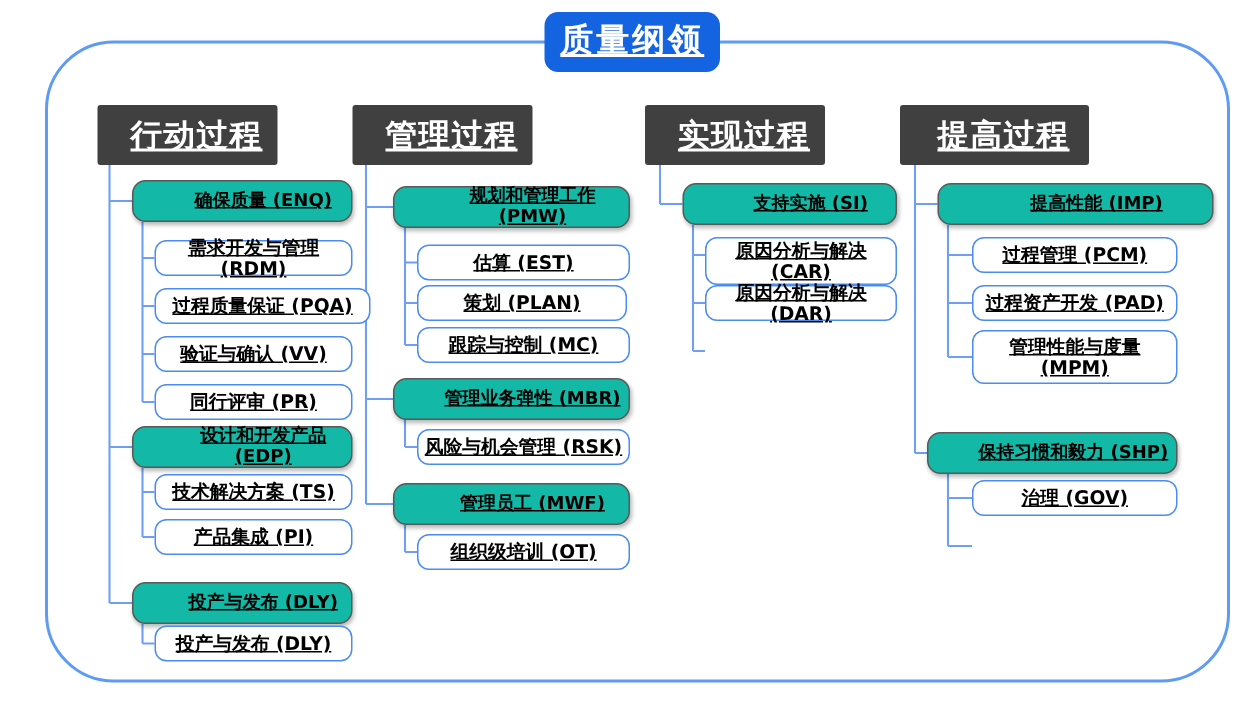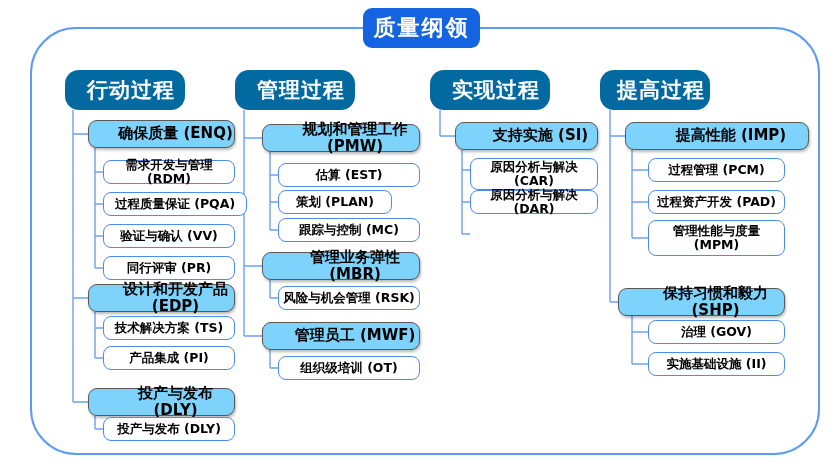--- a/index.html
+++ b/index.html
@@ -6,32 +6,32 @@
   #stage{
     position:relative;width:839px;height:469px;background:#ffffff;overflow:hidden;
     font-family:"DejaVu Sans","Liberation Sans",sans-serif;
   }
   #frame{
     position:absolute;left:30px;top:27px;width:786px;height:424px;
     border:2px solid #5e9bf2;border-radius:46px;background:#ffffff;
   }
   #connectors{position:absolute;left:0;top:0;width:839px;height:469px;pointer-events:none;}
   .node{position:absolute;display:flex;align-items:center;justify-content:center;
-    text-align:center;box-sizing:border-box;line-height:1.15;}
+    text-align:center;box-sizing:border-box;line-height:1.15;text-decoration:underline;}
   .title{
     background:#1463e0;color:#ffffff;font-weight:bold;font-size:22px;
     border-radius:9px;letter-spacing:2px;z-index:5;
   }
   .hdr{
-    background:#0369a1;color:#ffffff;font-weight:bold;font-size:21px;
-    border-radius:14px;letter-spacing:1px;z-index:3;padding-left:12px;
+    background:#404040;color:#ffffff;font-weight:bold;font-size:21px;
+    border-radius:2px;letter-spacing:1px;z-index:3;padding-left:12px;
   }
   .gbox{
-    background:#7dd3fc;border:1.6px solid #595959;border-radius:9px;
-    color:#000;font-weight:bold;font-size:15px;z-index:3;
+    background:#14b8a6;border:1.6px solid #595959;border-radius:9px;
+    color:#000;font-weight:bold;font-size:12px;z-index:3;
     box-shadow:1px 2px 3px rgba(0,0,0,0.28);
     padding-left:28px;
   }
   .wbox{
     background:#ffffff;border:1.5px solid #4a8cf0;border-radius:8px;
     color:#000;font-weight:bold;font-size:12.5px;z-index:3;
   }
 </style>
 </head>
 <body>
@@ -67,34 +67,33 @@
   <div class="node wbox" style="left:103px;top:256px;width:132px;height:24px">同行评审 (PR)</div>
   <div class="node gbox" style="left:88px;top:284px;width:147px;height:28px">设计和开发产品 (EDP)</div>
   <div class="node wbox" style="left:103px;top:316px;width:132px;height:24px">技术解决方案 (TS)</div>
   <div class="node wbox" style="left:103px;top:346px;width:132px;height:24px">产品集成 (PI)</div>
   <div class="node gbox" style="left:88px;top:388px;width:147px;height:28px">投产与发布 (DLY)</div>
   <div class="node wbox" style="left:103px;top:417px;width:132px;height:24px">投产与发布 (DLY)</div>
 
   <div class="node hdr" style="left:235px;top:70px;width:120px;height:40px">管理过程</div>
   <div class="node gbox" style="left:262px;top:124px;width:158px;height:28px">规划和管理工作 (PMW)</div>
   <div class="node wbox" style="left:278px;top:163px;width:142px;height:24px">估算 (EST)</div>
-  <div class="node wbox" style="left:278px;top:190px;width:114px;height:24px">策划 (PLAN)</div>
+  <div class="node wbox" style="left:278px;top:190px;width:140px;height:24px">策划 (PLAN)</div>
   <div class="node wbox" style="left:278px;top:218px;width:142px;height:24px">跟踪与控制 (MC)</div>
   <div class="node gbox" style="left:262px;top:252px;width:158px;height:28px">管理业务弹性 (MBR)</div>
   <div class="node wbox" style="left:278px;top:286px;width:142px;height:24px">风险与机会管理 (RSK)</div>
   <div class="node gbox" style="left:262px;top:322px;width:158px;height:28px">管理员工 (MWF)</div>
   <div class="node wbox" style="left:278px;top:356px;width:142px;height:24px">组织级培训 (OT)</div>
 
   <div class="node hdr" style="left:430px;top:70px;width:120px;height:40px">实现过程</div>
   <div class="node gbox" style="left:455px;top:122px;width:143px;height:28px">支持实施 (SI)</div>
   <div class="node wbox" style="left:470px;top:158px;width:128px;height:32px">原因分析与解决 (CAR)</div>
   <div class="node wbox" style="left:470px;top:190px;width:128px;height:24px">原因分析与解决 (DAR)</div>
 
-  <div class="node hdr" style="left:600px;top:70px;width:110px;height:40px">提高过程</div>
+  <div class="node hdr" style="left:600px;top:70px;width:126px;height:40px">提高过程</div>
   <div class="node gbox" style="left:625px;top:122px;width:184px;height:28px">提高性能 (IMP)</div>
   <div class="node wbox" style="left:648px;top:158px;width:137px;height:24px">过程管理 (PCM)</div>
   <div class="node wbox" style="left:648px;top:190px;width:137px;height:24px">过程资产开发 (PAD)</div>
   <div class="node wbox" style="left:648px;top:220px;width:137px;height:36px">管理性能与度量 (MPM)</div>
   <div class="node gbox" style="left:618px;top:288px;width:167px;height:28px">保持习惯和毅力 (SHP)</div>
   <div class="node wbox" style="left:648px;top:320px;width:137px;height:24px">治理 (GOV)</div>
-  <div class="node wbox" style="left:648px;top:352px;width:137px;height:24px">实施基础设施 (II)</div>
 
 </div>
 
 </body></html>

